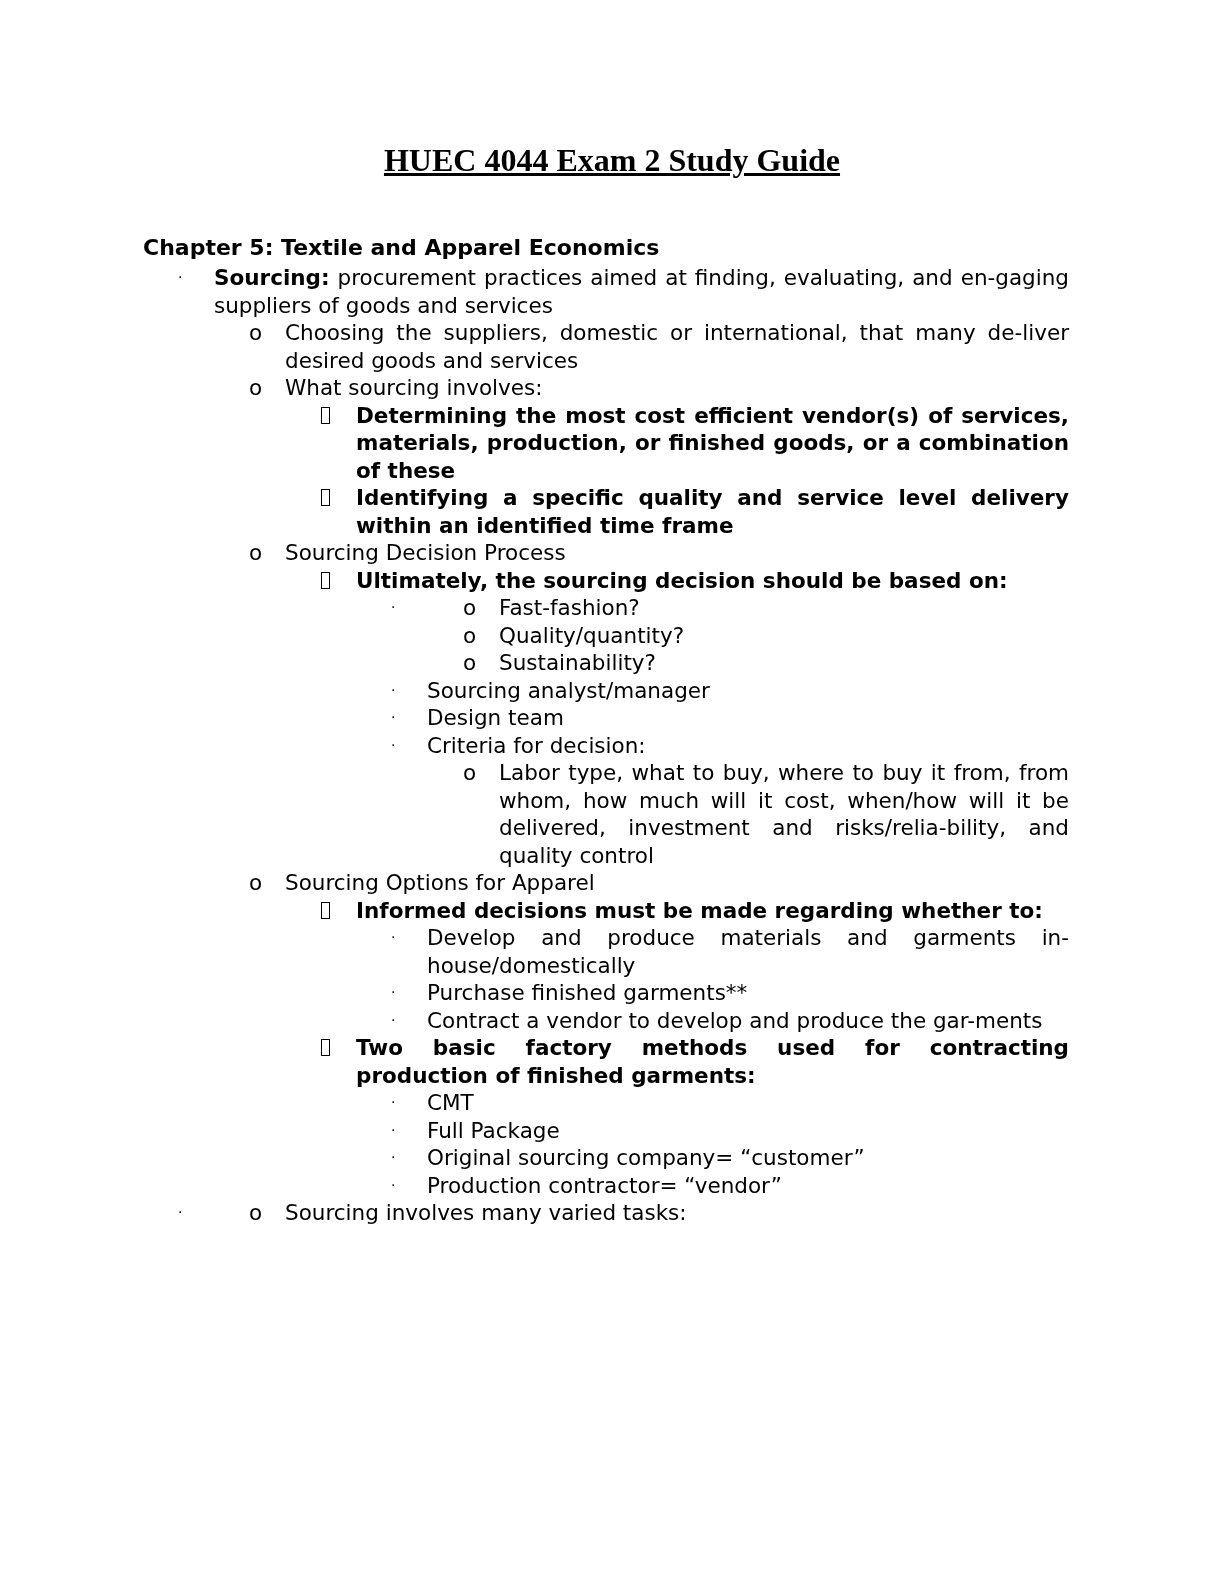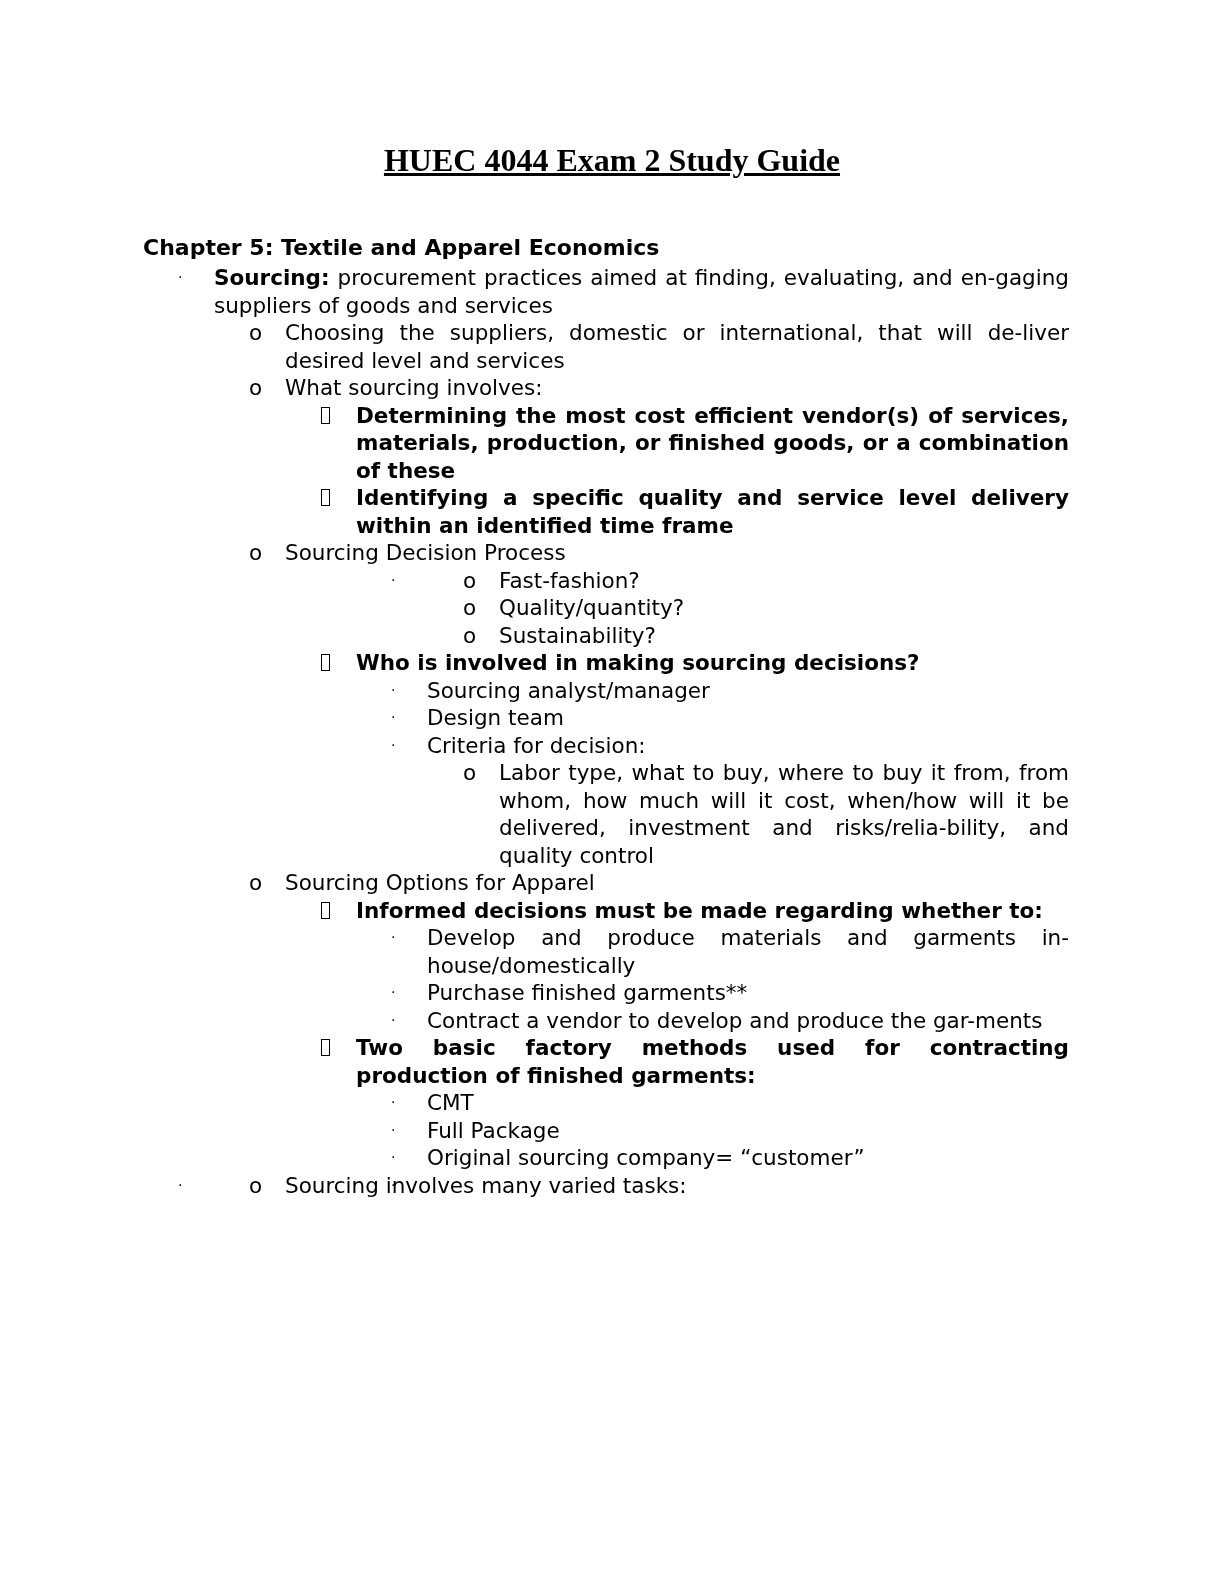--- a/index.html
+++ b/index.html
@@ -83,40 +83,40 @@
     .bold { font-weight: bold; }
   </style>
 </head>
 <body>
 
 <div class="page">
   <div class="title">HUEC 4044 Exam 2 Study Guide</div>
   <div class="chapter">Chapter 5: Textile and Apparel Economics</div>
   <div class="body-list" id="body-list">
       <div class="item lvl1"><span class="marker dot-marker">·</span><span class="bold">Sourcing:</span><span> procurement practices aimed at finding, evaluating, and en-gaging suppliers of goods and services</span></div>
-      <div class="item lvl2"><span class="marker">o</span><span>Choosing the suppliers, domestic or international, that will de-liver desired level and services</span></div>
+      <div class="item lvl2"><span class="marker">o</span><span>Choosing the suppliers, domestic or international, that many de-liver desired goods and services</span></div>
       <div class="item lvl2"><span class="marker">o</span><span>What sourcing involves:</span></div>
       <div class="item lvl3"><span class="marker"><span class="box-marker"></span></span><span>Determining the most cost efficient vendor(s) of services, materials, production, or finished goods, or a combination of these</span></div>
       <div class="item lvl3"><span class="marker"><span class="box-marker"></span></span><span>Identifying a specific quality and service level delivery within an identified time frame</span></div>
       <div class="item lvl2"><span class="marker">o</span><span>Sourcing Decision Process</span></div>
+      <div class="item lvl3"><span class="marker"><span class="box-marker"></span></span><span>Ultimately, the sourcing decision should be based on:</span></div>
       <div class="item lvl4"><span class="marker dot-marker">·</span></div>
       <div class="item lvl5"><span class="marker">o</span><span>Fast-fashion?</span></div>
       <div class="item lvl5"><span class="marker">o</span><span>Quality/quantity?</span></div>
       <div class="item lvl5"><span class="marker">o</span><span>Sustainability?</span></div>
-      <div class="item lvl3"><span class="marker"><span class="box-marker"></span></span><span>Who is involved in making sourcing decisions?</span></div>
       <div class="item lvl4"><span class="marker dot-marker">·</span><span>Sourcing analyst/manager</span></div>
       <div class="item lvl4"><span class="marker dot-marker">·</span><span>Design team</span></div>
       <div class="item lvl4"><span class="marker dot-marker">·</span><span>Criteria for decision:</span></div>
       <div class="item lvl5"><span class="marker">o</span><span>Labor type, what to buy, where to buy it from, from whom, how much will it cost, when/how will it be delivered, investment and risks/relia-bility, and quality control</span></div>
       <div class="item lvl2"><span class="marker">o</span><span>Sourcing Options for Apparel</span></div>
       <div class="item lvl3"><span class="marker"><span class="box-marker"></span></span><span>Informed decisions must be made regarding whether to:</span></div>
       <div class="item lvl4"><span class="marker dot-marker">·</span><span>Develop and produce materials and garments in-house/domestically</span></div>
       <div class="item lvl4"><span class="marker dot-marker">·</span><span>Purchase finished garments**</span></div>
       <div class="item lvl4"><span class="marker dot-marker">·</span><span>Contract a vendor to develop and produce the gar-ments</span></div>
       <div class="item lvl3"><span class="marker"><span class="box-marker"></span></span><span>Two basic factory methods used for contracting production of finished garments:</span></div>
       <div class="item lvl4"><span class="marker dot-marker">·</span><span>CMT</span></div>
       <div class="item lvl4"><span class="marker dot-marker">·</span><span>Full Package</span></div>
       <div class="item lvl4"><span class="marker dot-marker">·</span><span>Original sourcing company= “customer”</span></div>
-      <div class="item lvl4"><span class="marker dot-marker">·</span></div>
+      <div class="item lvl4"><span class="marker dot-marker">·</span><span>Production contractor= “vendor”</span></div>
       <div class="item lvl1"><span class="marker dot-marker">·</span></div>
       <div class="item lvl2"><span class="marker">o</span><span>Sourcing involves many varied tasks:</span></div>
     </div>
 </div>
 
 </body></html>

